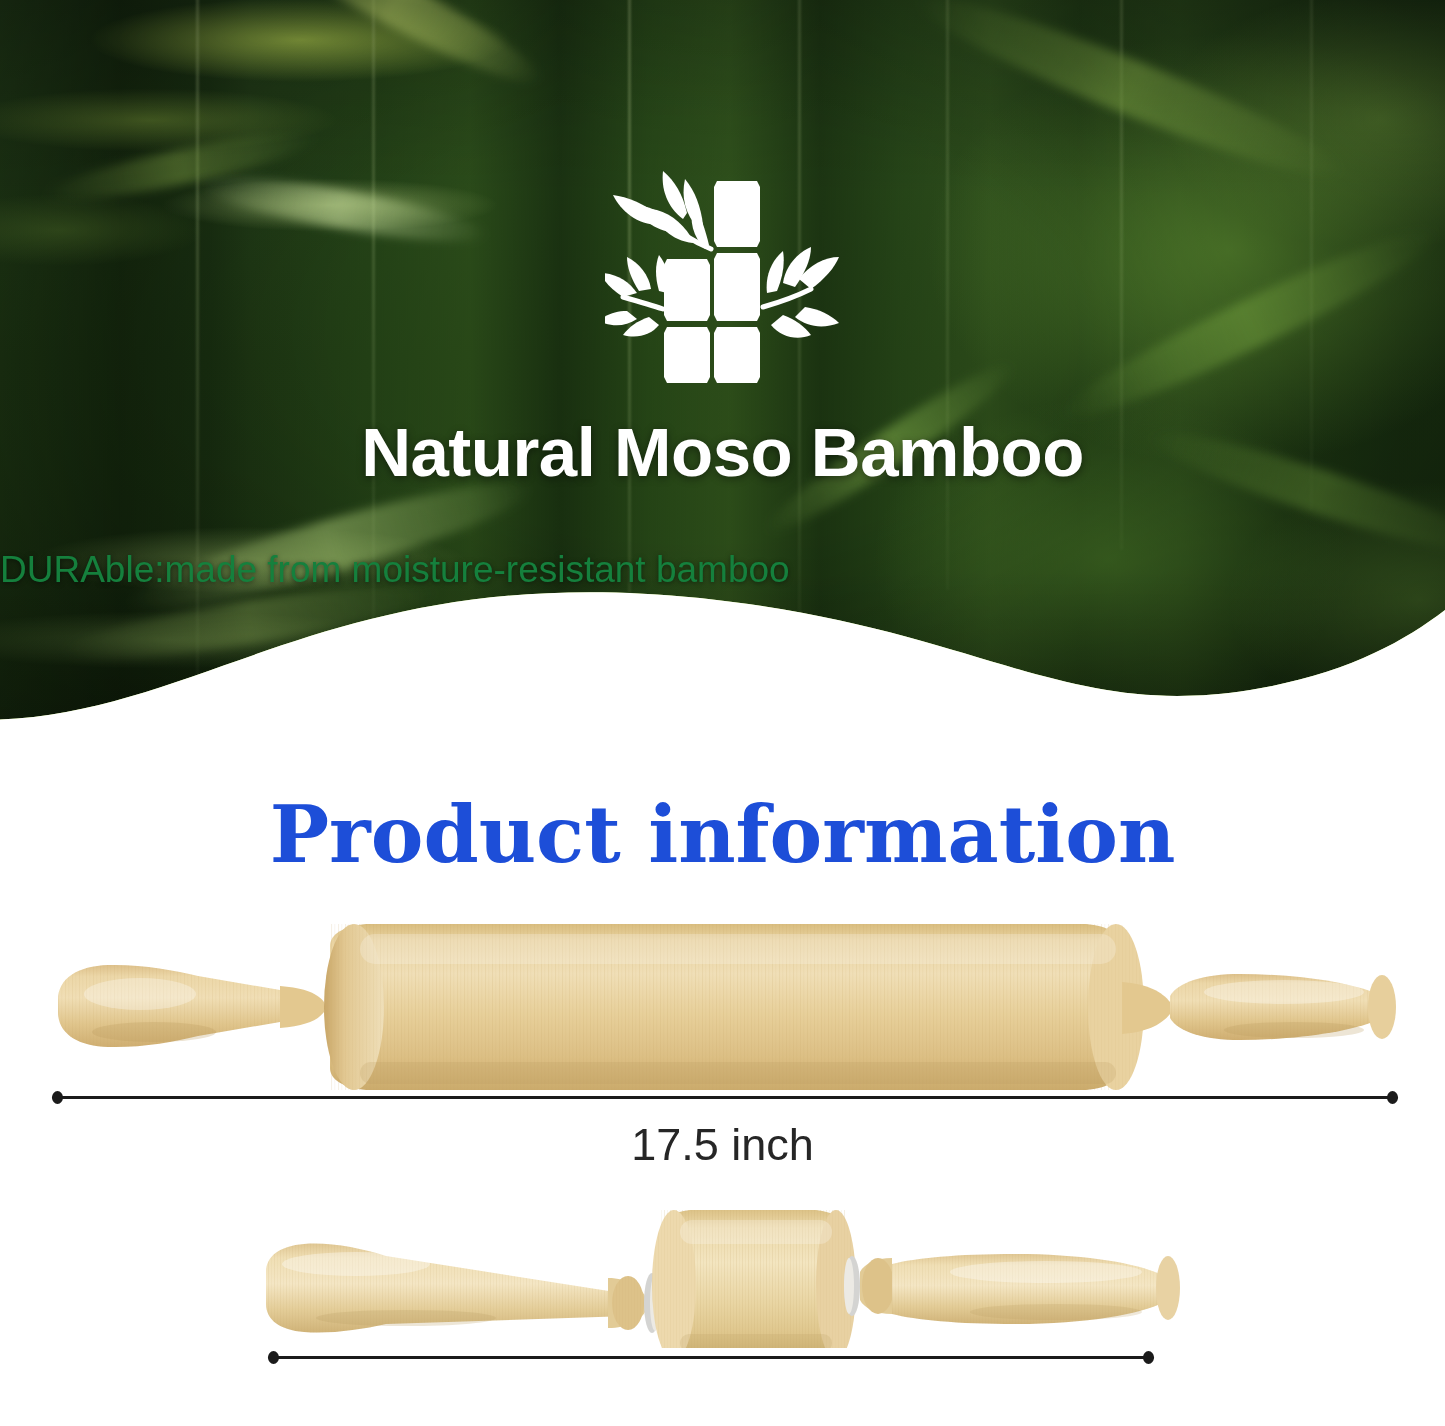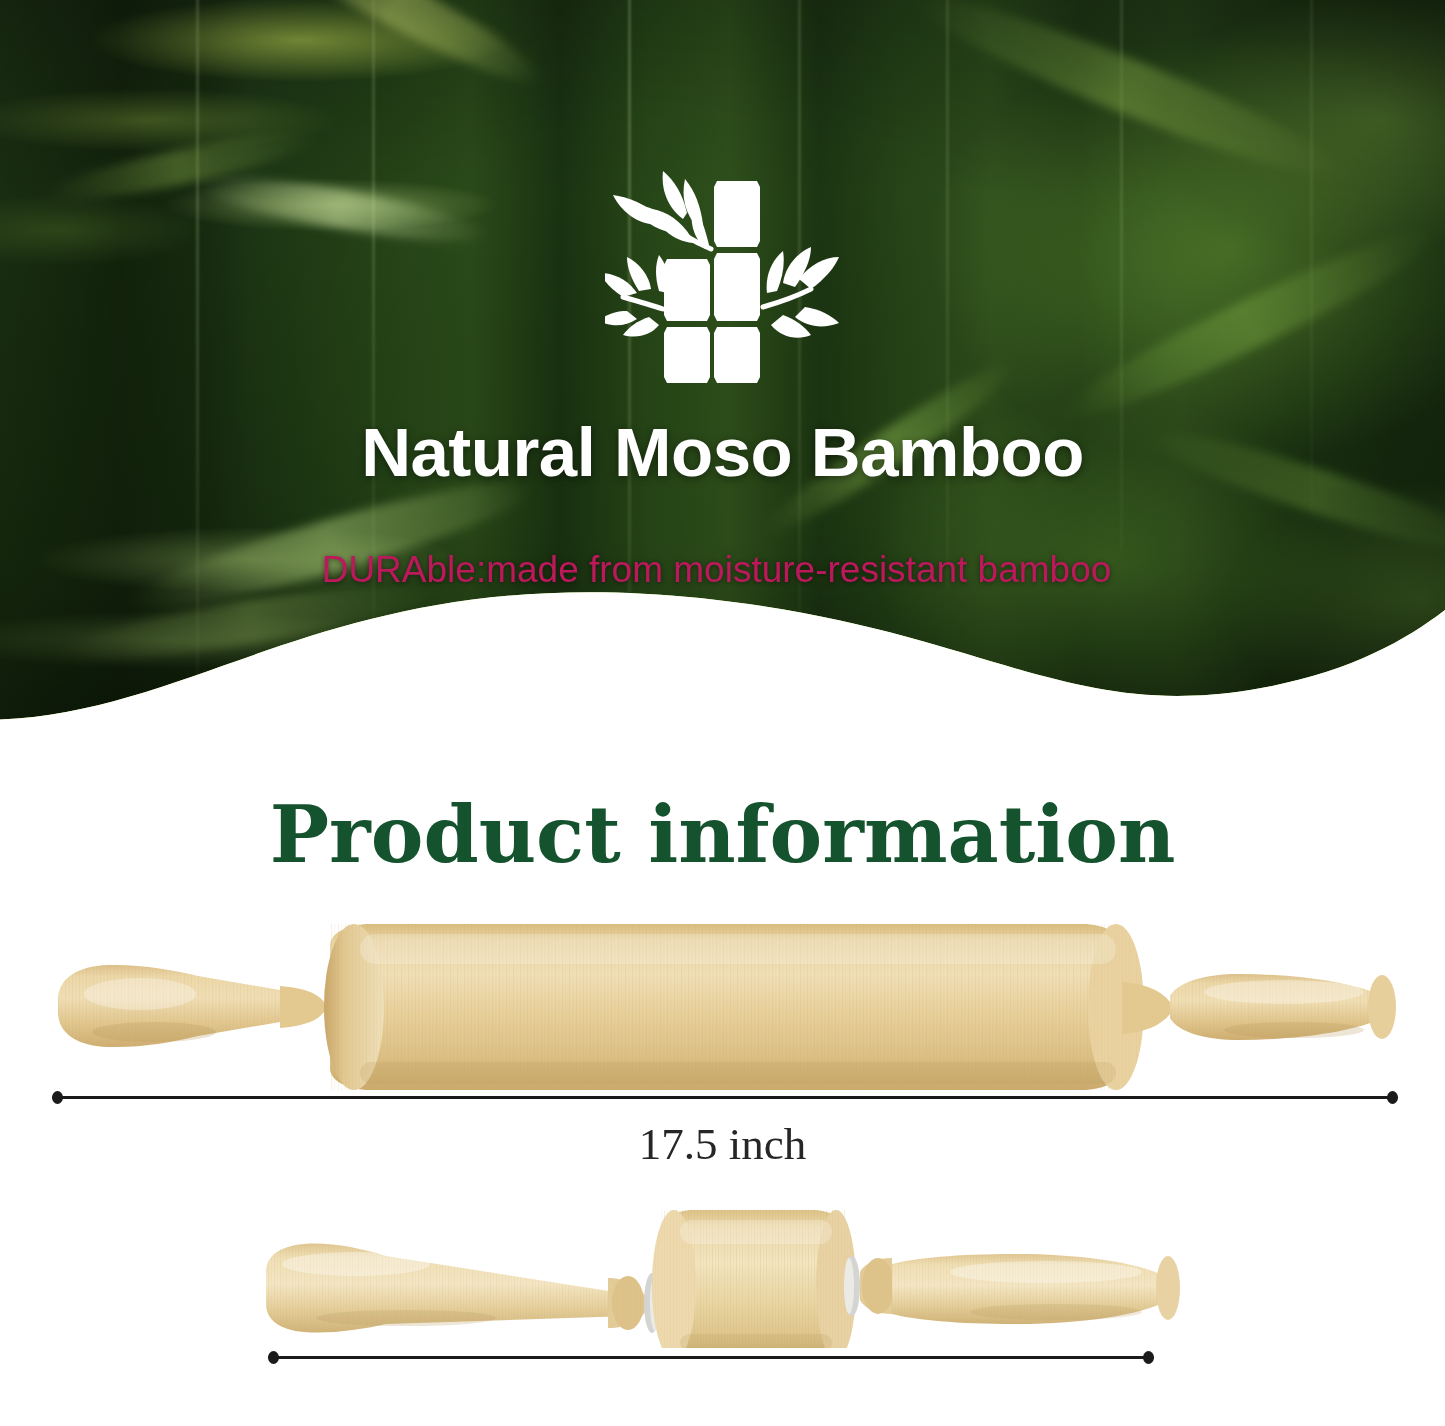--- a/index.html
+++ b/index.html
@@ -117,22 +117,21 @@
     letter-spacing: -0.5px;
     line-height: 1.05;
     text-shadow: 0 2px 8px rgba(0,0,0,.45);
     white-space: nowrap;
   }
   .hero-sub {
     position: absolute;
     left: 0;
     right: 12px;
     top: 548px;
-    text-align: center;
-    color: #be185d;
+    color: #15803d;
     font-family: "Liberation Sans", sans-serif;
     font-weight: 400;
     font-size: 37px;
     line-height: 1.2;
     text-shadow: 0 1px 5px rgba(0,0,0,.5);
     white-space: nowrap;
   }
 
   
   .wave {
@@ -145,21 +144,21 @@
   }
   .wave svg { display: block; width: 100%; height: 100%; }
 
   
   .section-heading {
     position: absolute;
     left: 0;
     right: 0;
     top: 795px;
     text-align: center;
-    color: #14532d;
+    color: #1d4ed8;
     font-family: "DejaVu Serif", serif;
     font-weight: 700;
     font-size: 79px;
     letter-spacing: 0px;
     line-height: 1;
     white-space: nowrap;
   }
 
   
   .pin {
@@ -188,21 +187,21 @@
     background: #1b1b1b;
     border-radius: 50%;
   }
   .dim-line .cap.left  { left: 0; }
   .dim-line .cap.right { right: 0; }
 
   .dim-label {
     position: absolute;
     text-align: center;
     color: #262626;
-    font-family: Liberation Serif, serif;
+    font-family: Liberation Sans, sans-serif;
     font-weight: 400;
     font-size: 45px;
     line-height: 1;
     white-space: nowrap;
   }
 </style>
 </head>
 <body>
 
 <div id="page">

